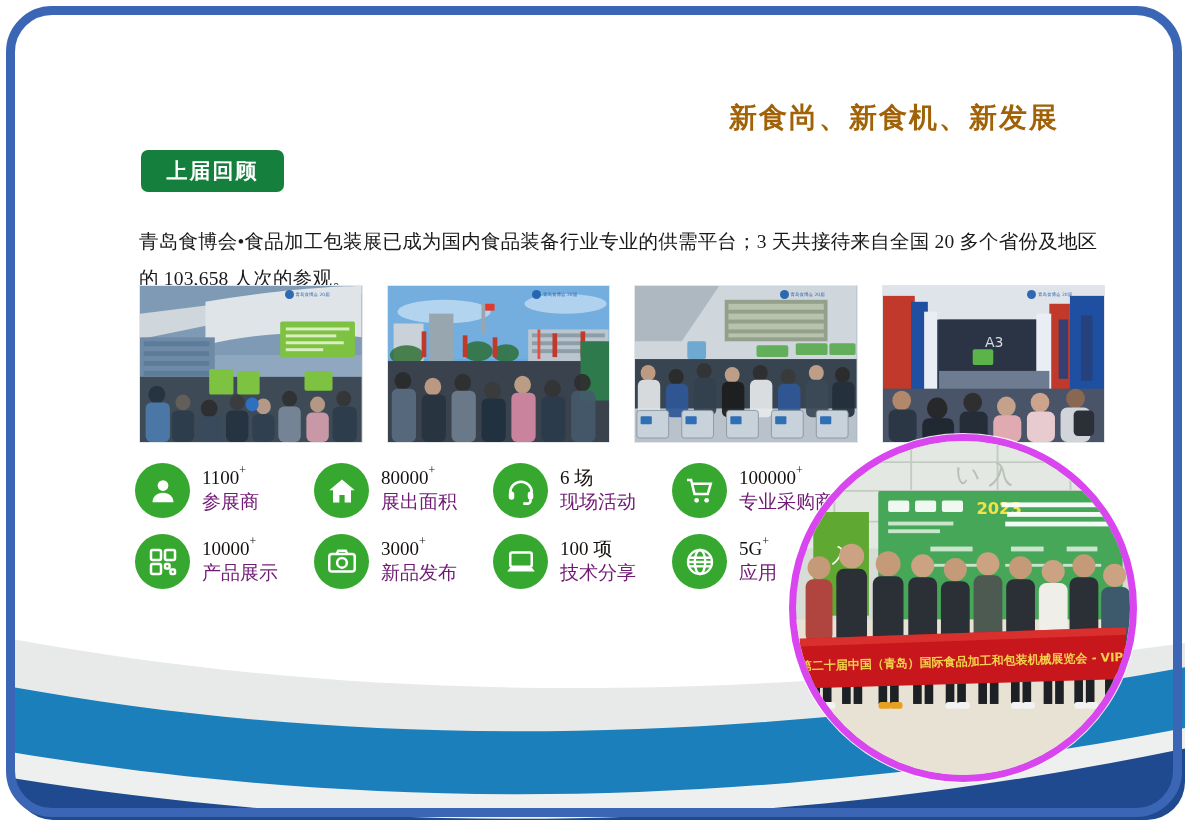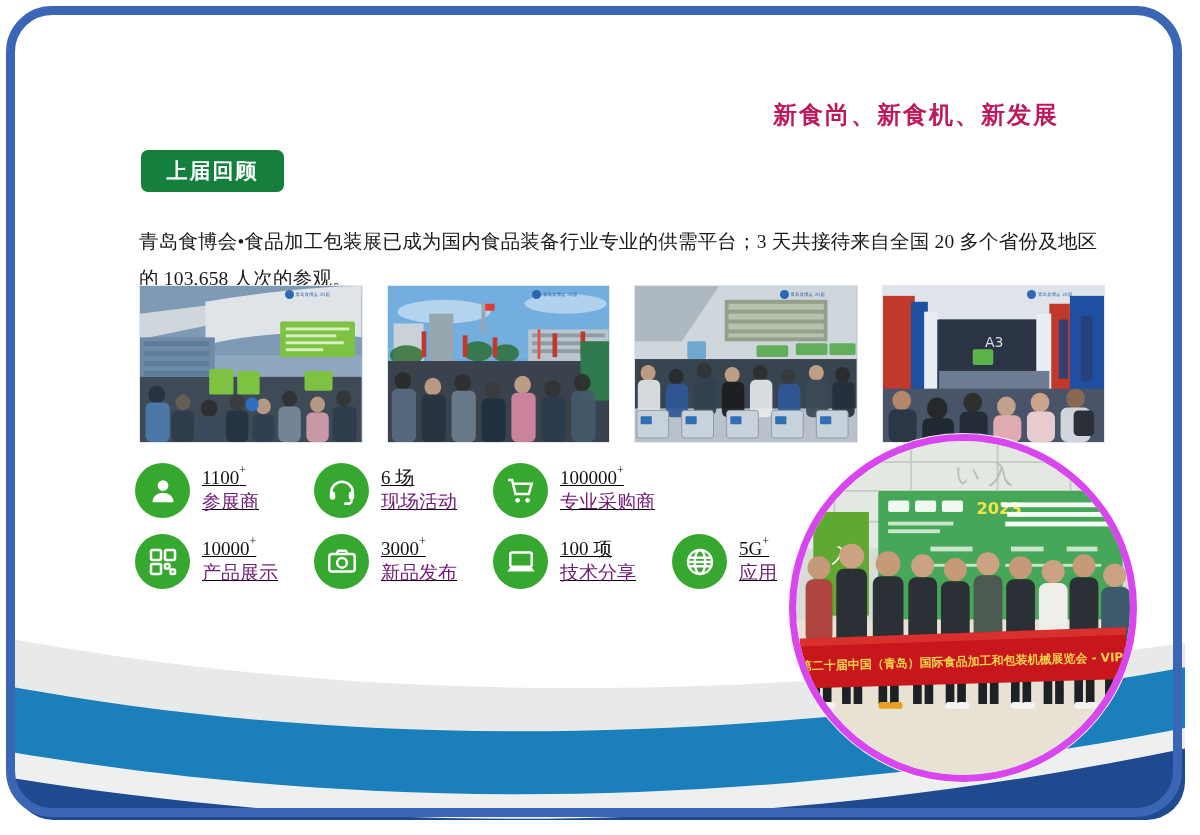--- a/index.html
+++ b/index.html
@@ -40,23 +40,23 @@
     position:absolute;
     left:-40px;bottom:-20px;
     width:1260px;height:300px;
     z-index:1;
   }
   
   .slogan{
     position:absolute;
     right:126px;top:84px;
     font-family:"DejaVu Sans","Liberation Sans",sans-serif;
-    font-size:24px;
+    font-size:28px;
     font-weight:bold;
-    color:#be185d;
+    color:#a16207;
     letter-spacing:2px;
     z-index:10;
   }
   .badge{
     position:absolute;
     left:126px;top:135px;
     width:143px;height:42px;
     background:#15803d;
     border-radius:7px;
     color:#ffffff;
@@ -103,21 +103,21 @@
   }
   .wm .wm-dot{width:9px;height:9px;border-radius:50%;background:#1f5fae;}
   .wm .wm-t{font-size:4.5px;color:#2a5fa8;font-family:"DejaVu Sans",sans-serif;line-height:5px;}
   
   .stats{
     position:absolute;
     left:120px;top:448px;
     width:790px;
     z-index:10;
   }
-  .stat-row{display:flex;text-decoration:underline;}
+  .stat-row{display:flex;}
   .stat-row + .stat-row{margin-top:16px;}
   .stat{
     display:flex;align-items:center;
     width:179px;
   }
   .stat .ic{
     width:55px;height:55px;border-radius:50%;
     background:#37a82f;
     display:flex;align-items:center;justify-content:center;
     flex:0 0 55px;
@@ -386,20 +386,31 @@
                 <circle cx="12" cy="7.6" r="4.3"></circle>
                 <path d="M3.6 21c0-4.6 3.8-7.6 8.4-7.6s8.4 3 8.4 7.6z"></path>
               </svg>
           </span>
           <span class="tx">
             <span class="num"><span>1100</span><sup>+</sup></span><br>
             <span class="lbl">参展商</span>
           </span>
         </div>
 
+        <div class="stat">
+          <span class="ic">
+            <svg viewBox="0 0 24 24" fill="#ffffff">
+                <path d="M12 2.8 1.8 11.4h3v9.8h5.1v-6h4.2v6h5.1v-9.8h3z"></path>
+              </svg>
+          </span>
+          <span class="tx">
+            <span class="num"><span>80000</span><sup>+</sup></span><br>
+            <span class="lbl">展出面积</span>
+          </span>
+        </div>
 
         <div class="stat">
           <span class="ic">
             <svg viewBox="0 0 24 24" fill="none" stroke="#ffffff" stroke-width="2.1">
               <path d="M3.4 13.2a8.6 8.6 0 1 1 17.2 0"></path>
               <rect x="2.2" y="12.4" width="4.4" height="6.6" rx="2.2" fill="#ffffff" stroke="none"></rect>
               <rect x="17.4" y="12.4" width="4.4" height="6.6" rx="2.2" fill="#ffffff" stroke="none"></rect>
               <path d="M19.6 18.6v1.2c0 1.3-1.1 2.3-2.4 2.3h-3.4"></path>
             </svg>
           </span>

